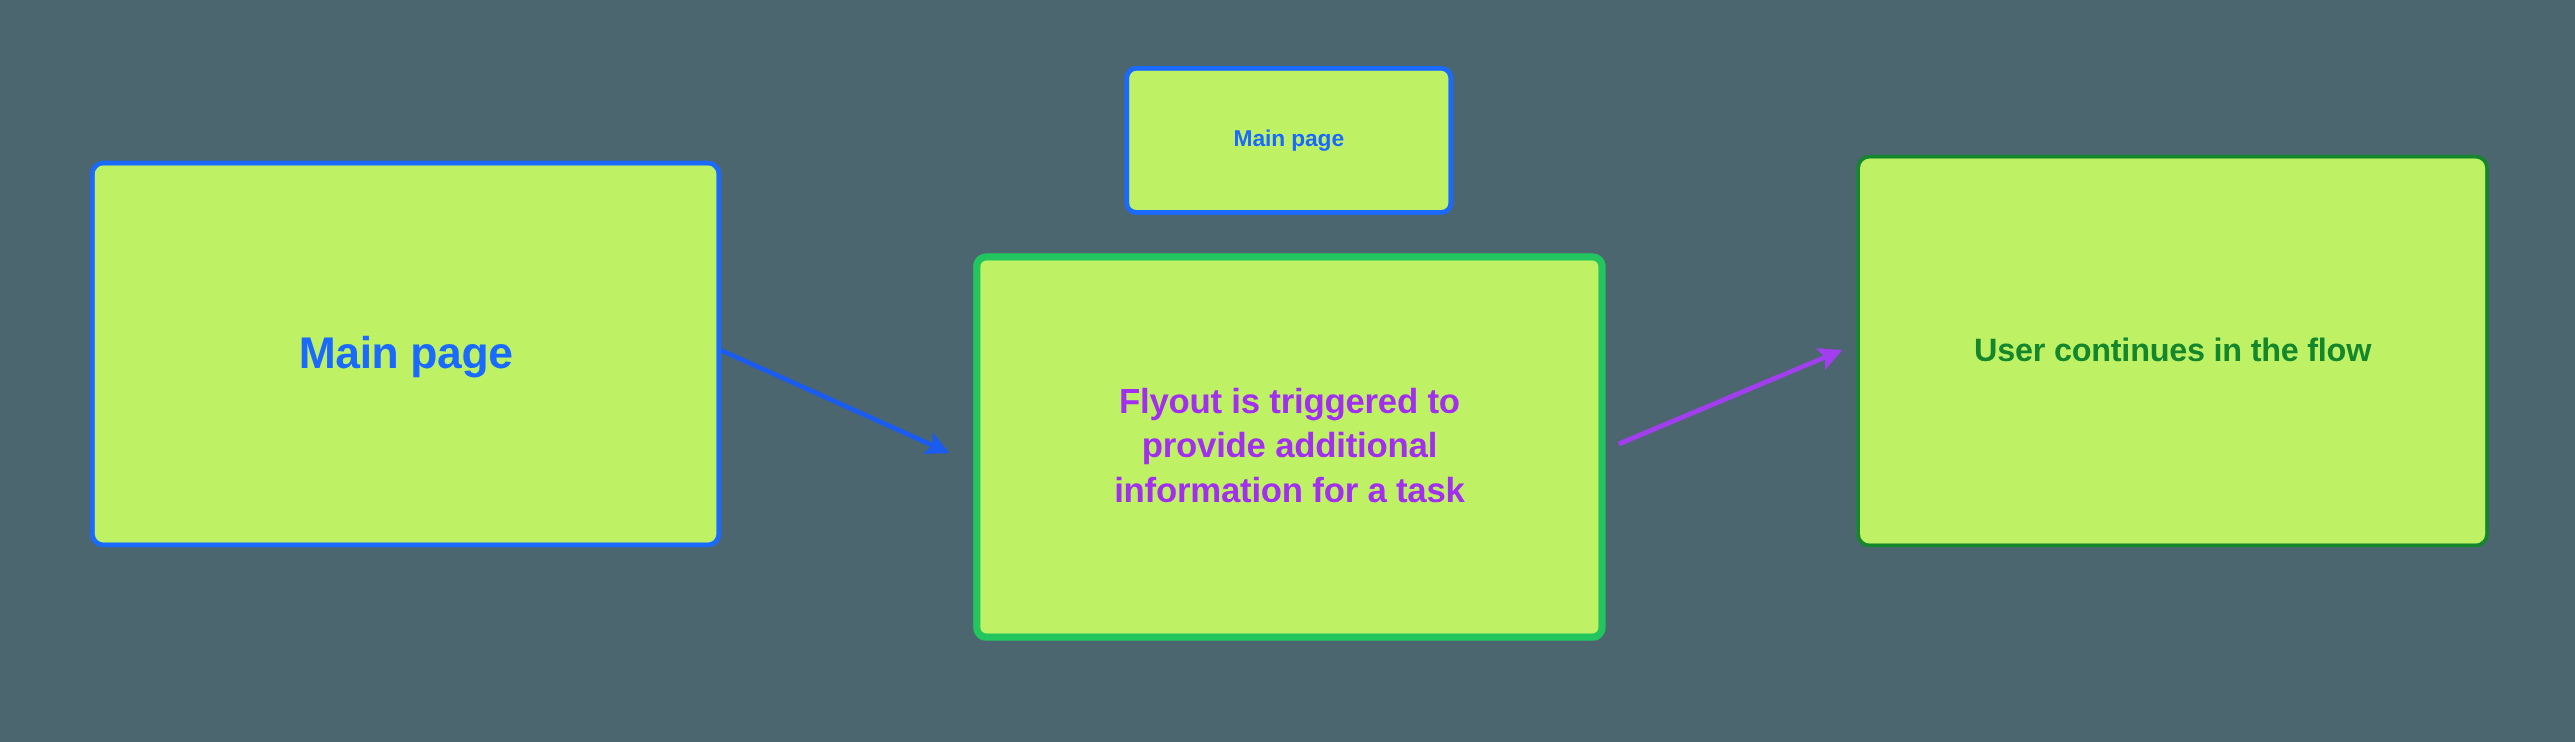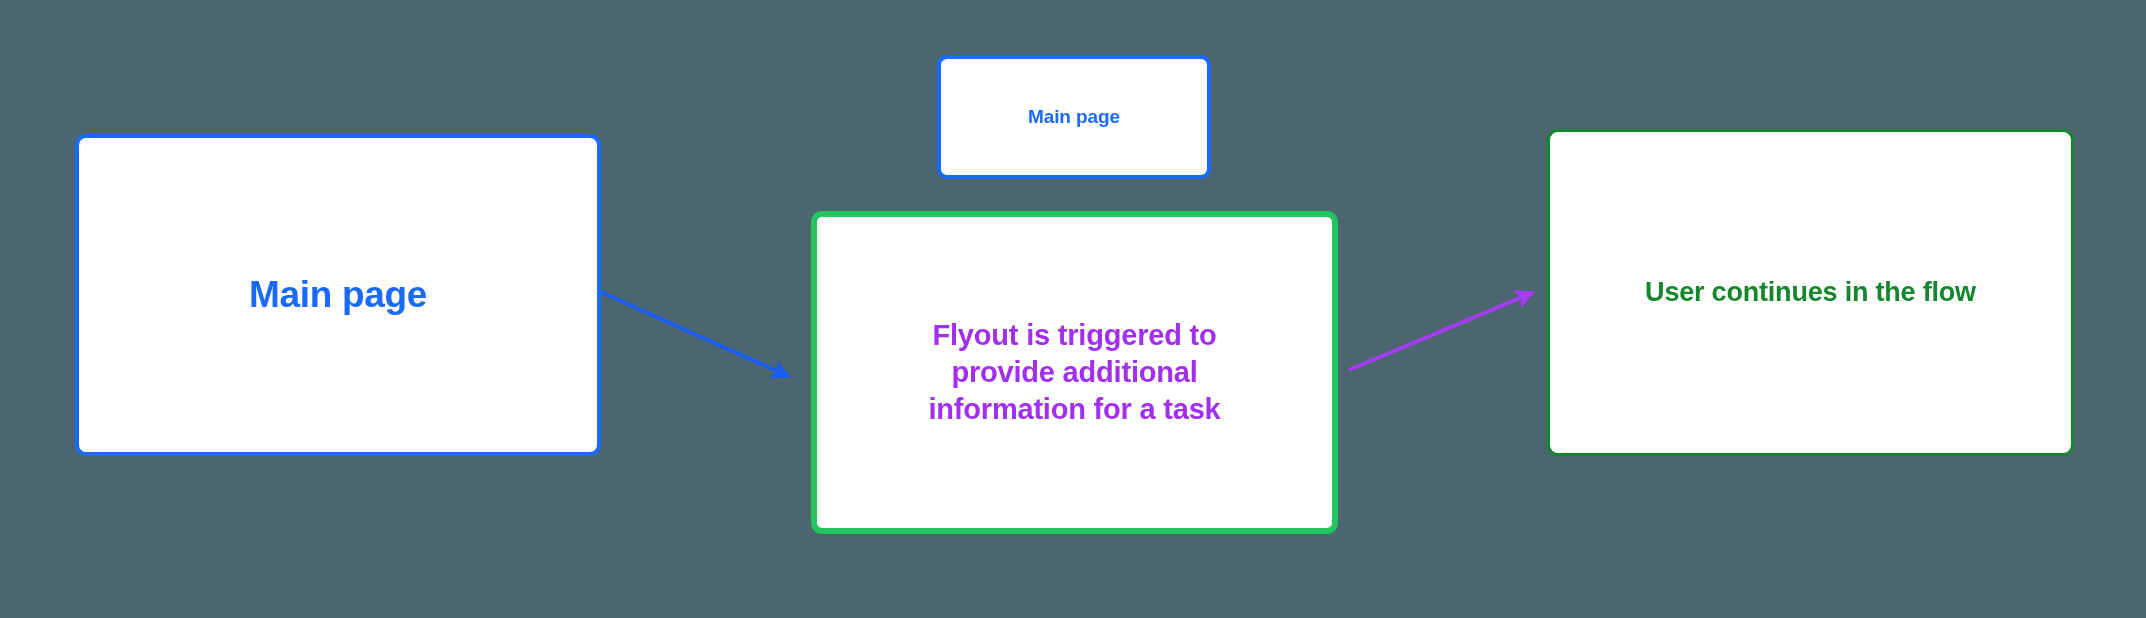--- a/index.html
+++ b/index.html
@@ -13,21 +13,21 @@
     font-family: "Liberation Sans", sans-serif;
     overflow: hidden;
   }
   #canvas {
     position: relative;
     width: 2146px;
     height: 618px;
   }
   .node {
     position: absolute;
-    background: #ffffff;
+    background: #bef264;
     box-sizing: border-box;
     display: flex;
     align-items: center;
     justify-content: center;
     text-align: center;
   }
 
   
   #node-main-page-left {
     left: 75px;

